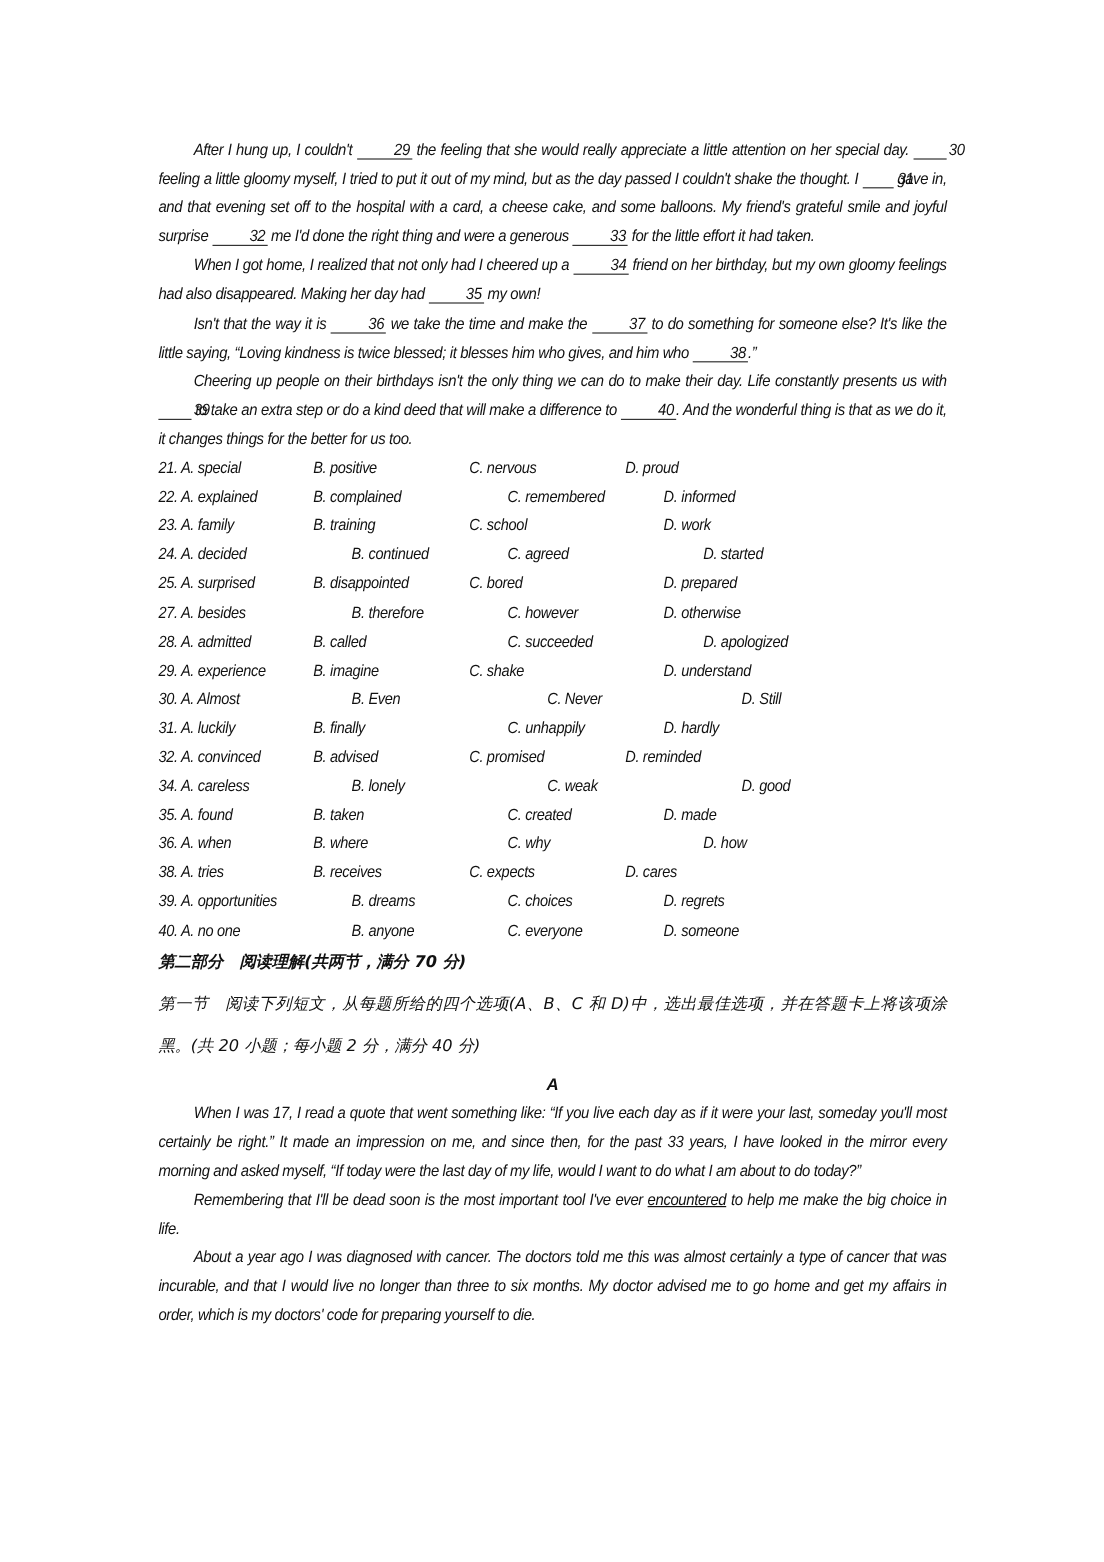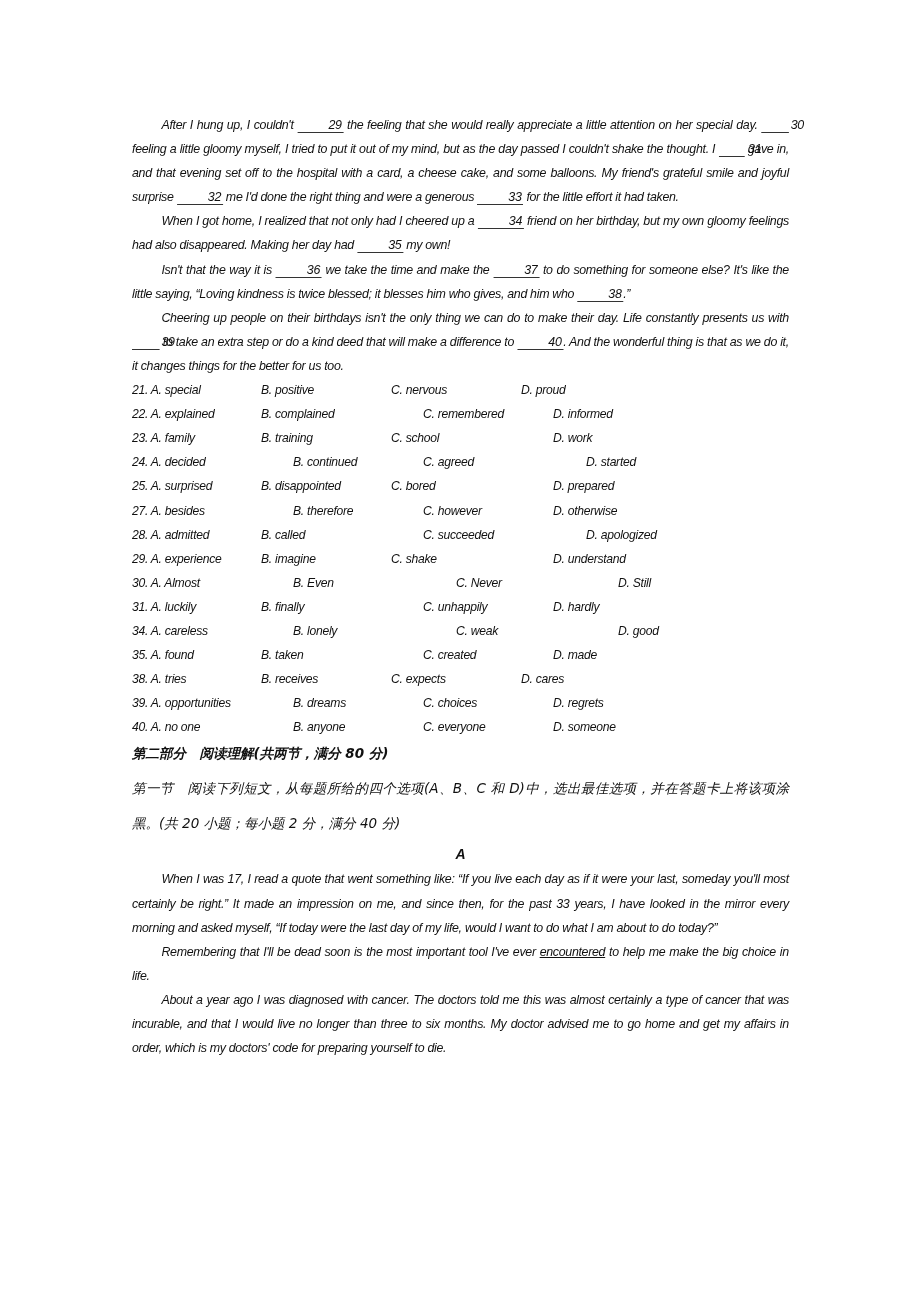--- a/index.html
+++ b/index.html
@@ -119,30 +119,42 @@
         <span class="opt" style="left: 324px;">C. Never</span>
         <span class="opt" style="left: 486px;">D. Still</span>
       </div>
       <div class="opt-row">
         <span class="opt" style="left: 0px;">31. A. luckily</span>
         <span class="opt" style="left: 129px;">B. finally</span>
         <span class="opt" style="left: 291px;">C. unhappily</span>
         <span class="opt" style="left: 421px;">D. hardly</span>
       </div>
       <div class="opt-row">
+        <span class="opt" style="left: 0px;">32. A. convinced</span>
+        <span class="opt" style="left: 129px;">B. advised</span>
+        <span class="opt" style="left: 259px;">C. promised</span>
+        <span class="opt" style="left: 389px;">D. reminded</span>
+      </div>
+      <div class="opt-row">
         <span class="opt" style="left: 0px;">34. A. careless</span>
         <span class="opt" style="left: 161px;">B. lonely</span>
         <span class="opt" style="left: 324px;">C. weak</span>
         <span class="opt" style="left: 486px;">D. good</span>
       </div>
       <div class="opt-row">
         <span class="opt" style="left: 0px;">35. A. found</span>
         <span class="opt" style="left: 129px;">B. taken</span>
         <span class="opt" style="left: 291px;">C. created</span>
         <span class="opt" style="left: 421px;">D. made</span>
+      </div>
+      <div class="opt-row">
+        <span class="opt" style="left: 0px;">36. A. when</span>
+        <span class="opt" style="left: 129px;">B. where</span>
+        <span class="opt" style="left: 291px;">C. why</span>
+        <span class="opt" style="left: 454px;">D. how</span>
       </div>
       <div class="opt-row">
         <span class="opt" style="left: 0px;">38. A. tries</span>
         <span class="opt" style="left: 129px;">B. receives</span>
         <span class="opt" style="left: 259px;">C. expects</span>
         <span class="opt" style="left: 389px;">D. cares</span>
       </div>
       <div class="opt-row">
         <span class="opt" style="left: 0px;">39. A. opportunities</span>
         <span class="opt" style="left: 161px;">B. dreams</span>
@@ -150,21 +162,21 @@
         <span class="opt" style="left: 421px;">D. regrets</span>
       </div>
       <div class="opt-row">
         <span class="opt" style="left: 0px;">40. A. no one</span>
         <span class="opt" style="left: 161px;">B. anyone</span>
         <span class="opt" style="left: 291px;">C. everyone</span>
         <span class="opt" style="left: 421px;">D. someone</span>
       </div>
     </div>
 
-  <p class="sec-title">第二部分　阅读理解(共两节，满分 80 分)</p>
+  <p class="sec-title">第二部分　阅读理解(共两节，满分 70 分)</p>
   <p class="instr">第一节　阅读下列短文，从每题所给的四个选项(A、B、C 和 D)中，选出最佳选项，并在答题卡上将该项涂黑。(共 20 小题；每小题 2 分，满分 40 分)</p>
   <p class="center-letter">A</p>
 
   <p class="para indent">When I was 17, I read a quote that went something like: “If you live each day as if it were your last, someday you'll most certainly be right.” It made an impression on me, and since then, for the past 33 years, I have looked in the mirror every morning and asked myself, “If today were the last day of my life, would I want to do what I am about to do today?”</p>
   <p class="para indent">
     <span>Remembering that I'll be dead soon is the most important tool I've ever</span>
     <u class="ul">encountered</u>
     <span>to help me make the big choice in life.</span>
   </p>
   <p class="para indent">About a year ago I was diagnosed with cancer. The doctors told me this was almost certainly a type of cancer that was incurable, and that I would live no longer than three to six months. My doctor advised me to go home and get my affairs in order, which is my doctors' code for preparing yourself to die.</p>

